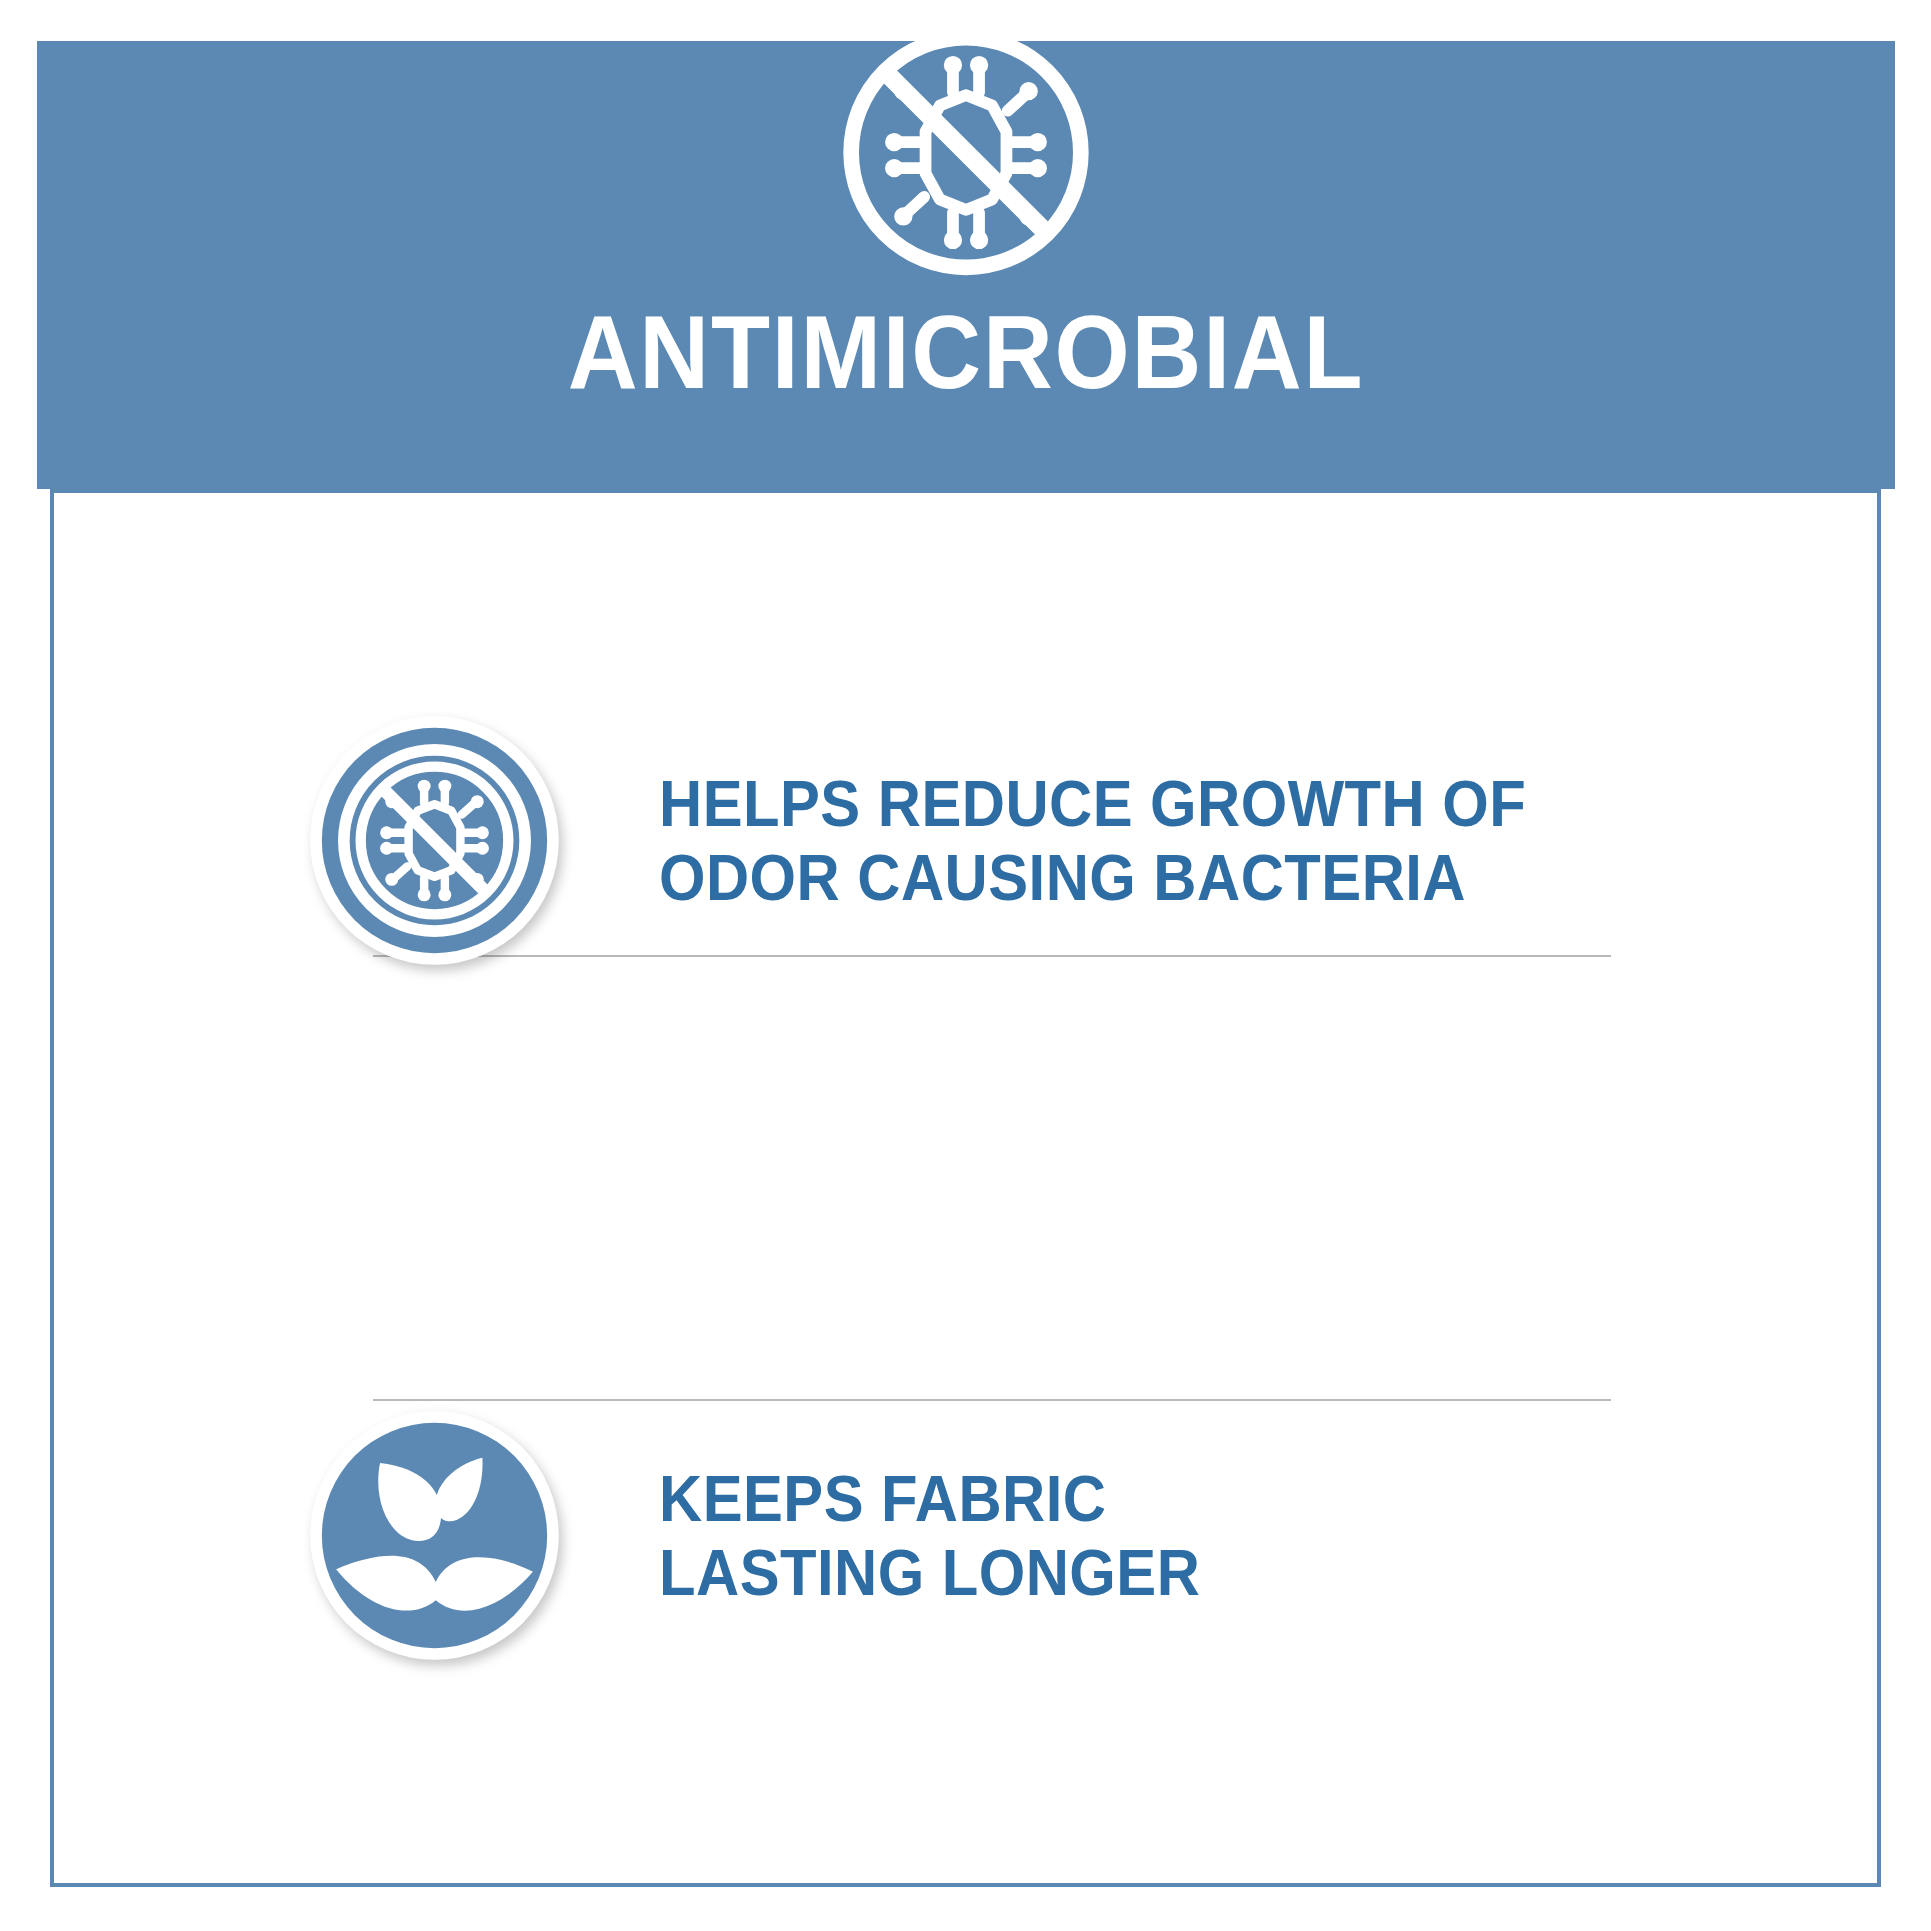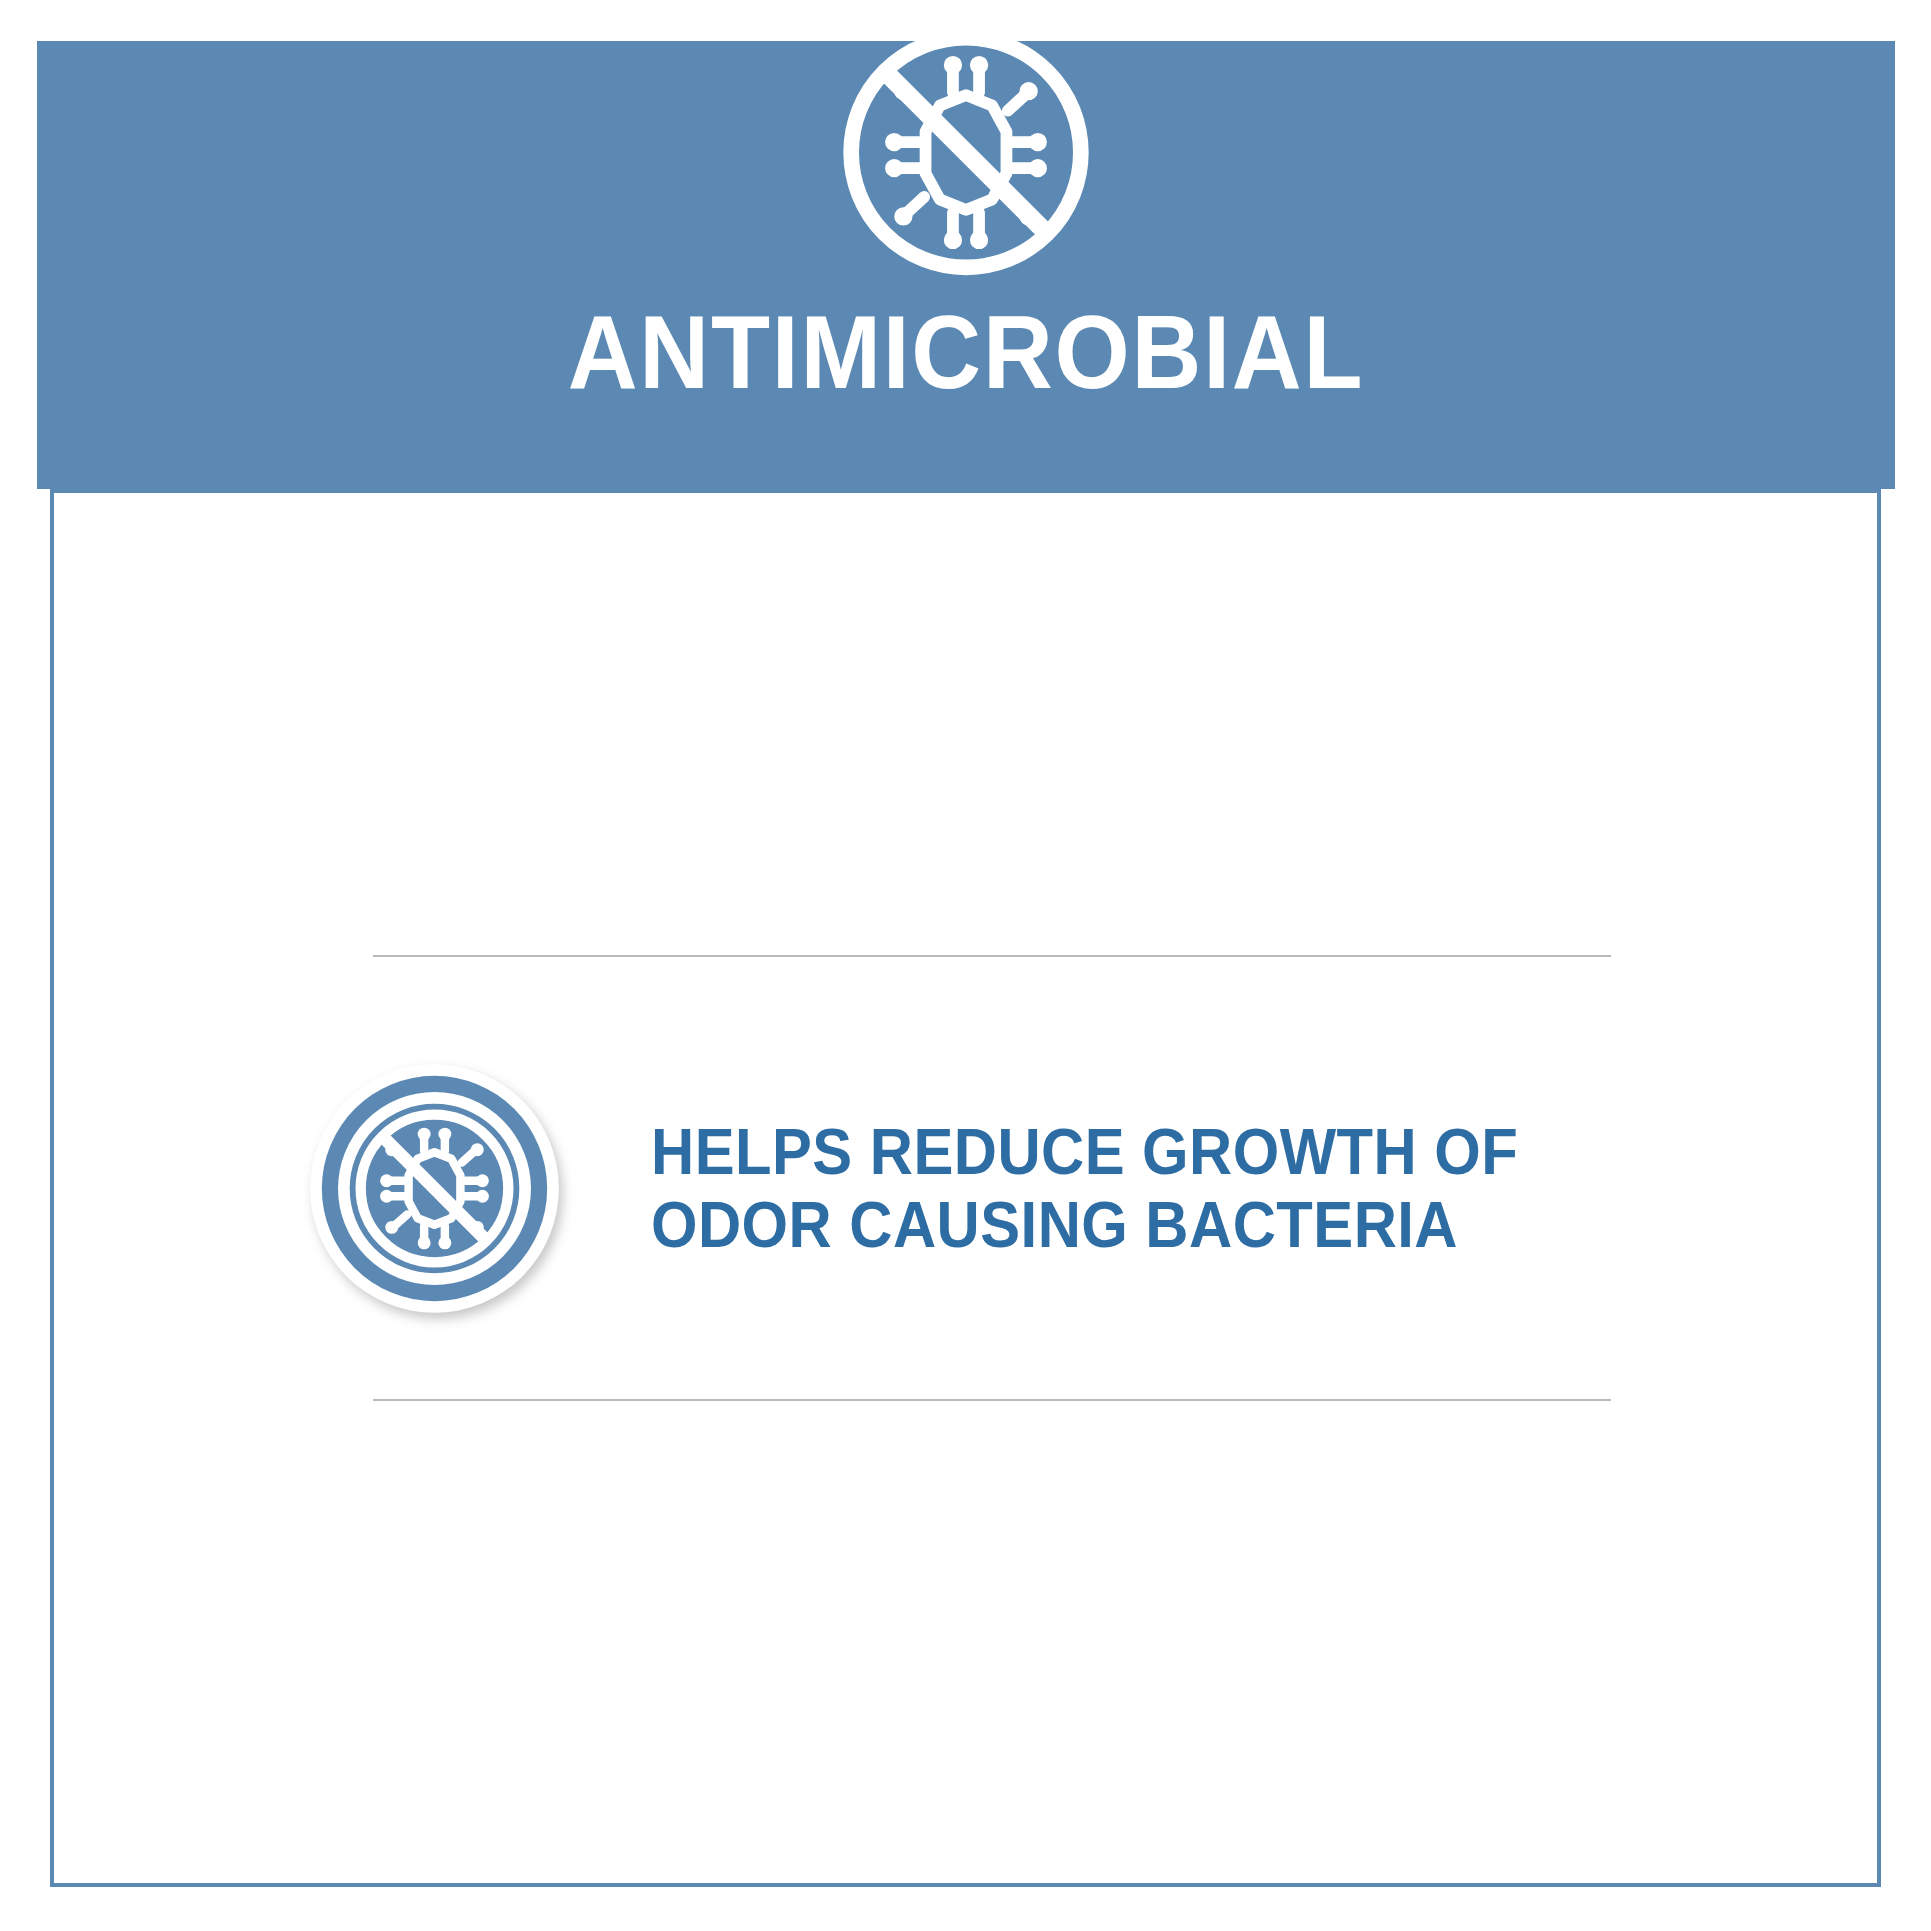--- a/index.html
+++ b/index.html
@@ -87,20 +87,21 @@
     flex-direction: column;
   }
 
   .row {
     flex: 1 1 0;
     display: flex;
     align-items: center;
     padding-left: 251px;
     box-sizing: border-box;
     position: relative;
+    gap: 8px;
   }
 
   .divider {
     position: absolute;
     left: 319px;
     right: 266px;
     height: 1.9px;
     background: #b9b9b9;
   }
   .divider.d1 { top: 462px; }
@@ -230,17 +231,38 @@
             <line x1="62" y1="62" x2="138" y2="138" stroke="#ffffff" stroke-width="10"></line>
           </svg>
         </div>
         <div class="row-text">
           <span class="line">HELPS REDUCE GROWTH OF</span>
           <span class="line">ODOR CAUSING BACTERIA</span>
         </div>
       </div>
 
 
+      <div class="row">
+        <div class="icon-wrap">
+          <svg viewBox="0 0 200 200" xmlns="http://www.w3.org/2000/svg">
+            <circle cx="100" cy="100" r="96" fill="#ffffff"></circle>
+            <circle cx="100" cy="100" r="87" fill="#5b89b3"></circle>
+            <g fill="#ffffff">
+
+              <path d="M58 44 C94 48 110 70 104 92 C100 106 84 108 72 98 C58 86 54 62 58 44 Z"></path>
+
+              <path d="M137 40 C138 62 131 82 117 88 C107 92 99 84 101 72 C104 56 120 44 137 40 Z"></path>
+
+              <path d="M24 126 C62 110 90 112 101 136 C112 112 144 112 176 128
+                       C150 158 120 166 101 150 C82 166 50 158 24 126 Z"></path>
+            </g>
+          </svg>
+        </div>
+        <div class="row-text">
+          <span class="line">KEEPS FABRIC</span>
+          <span class="line">LASTING LONGER</span>
+        </div>
+      </div>
 
     </div>
   </div>
 </div>
 
 
 </body></html>

